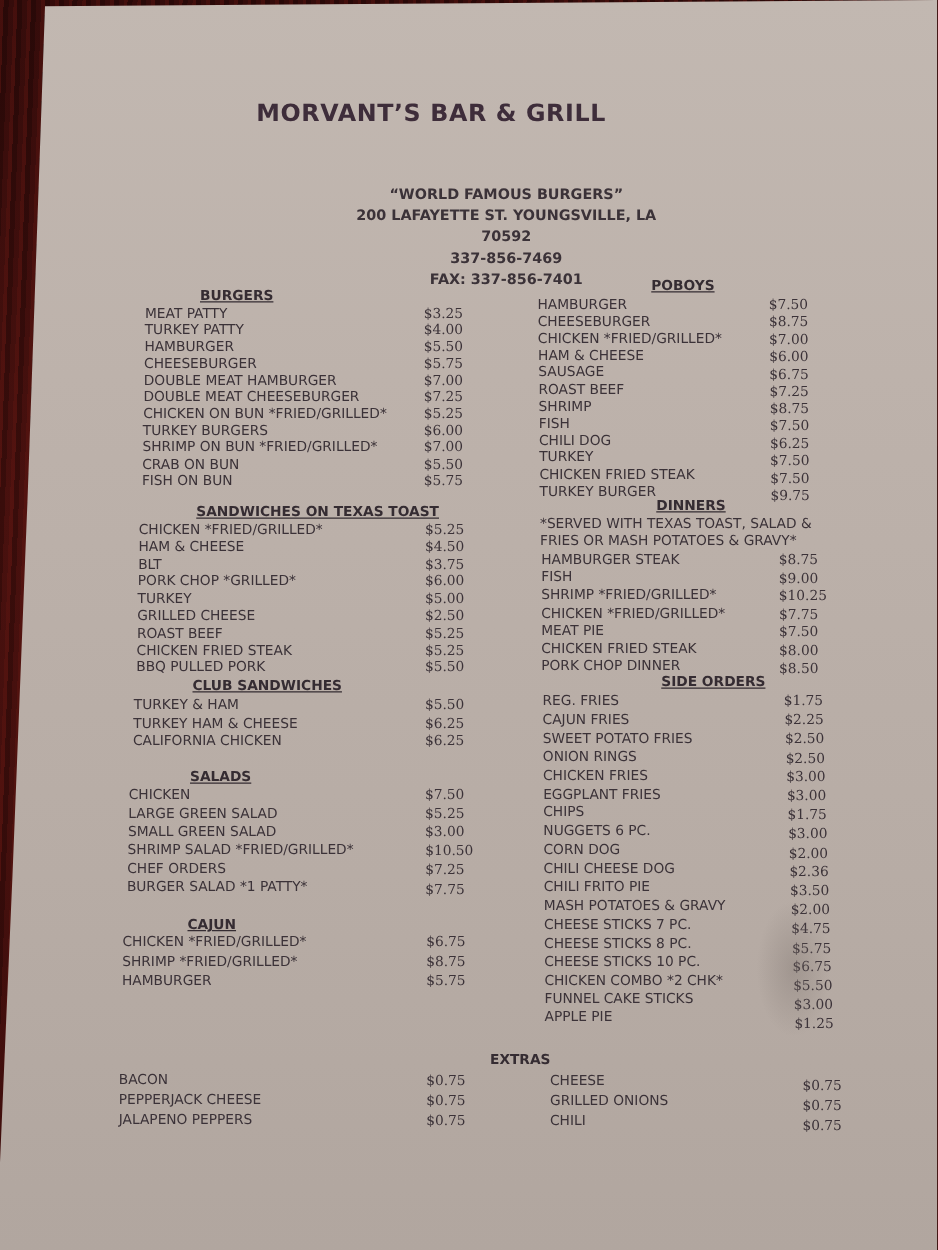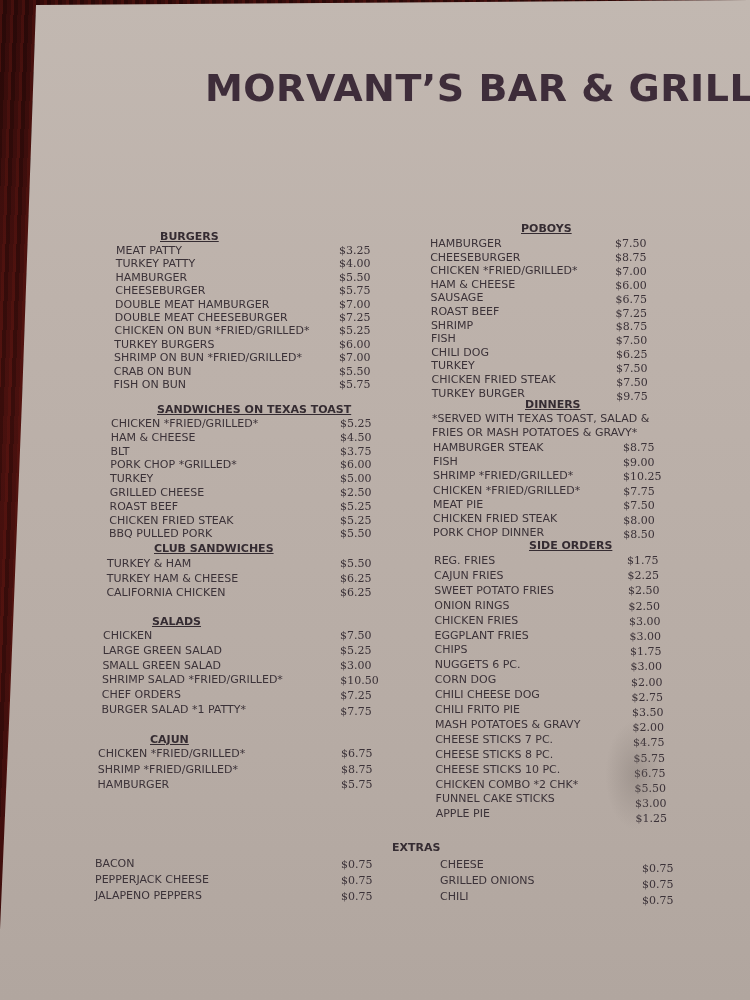--- a/index.html
+++ b/index.html
@@ -18,22 +18,22 @@
     position: absolute; left: 0; top: 0; width: 750px; height: 1000px;
     background: linear-gradient(180deg, #c2b8b1 0%, #bdb2ab 30%, #b7aca5 70%, #b1a69f 100%);
     clip-path: polygon(36px 5px, 750px 0px, 750px 1000px, 0px 1000px, 0px 930px, 10px 700px, 22px 400px);
   }
   .paper::after {
     content: ""; position: absolute; left: 605px; top: 720px; width: 60px; height: 110px;
     border-radius: 50%;
     background: radial-gradient(ellipse at center, rgba(120,110,105,0.35) 0%, rgba(120,110,105,0) 70%);
   }
   .title {
-    position: absolute; left: 205px; top: 66px; width: 380px;
-    font-family: "DejaVu Sans", sans-serif; font-weight: bold; font-size: 38px;
+    position: absolute; left: 205px; top: 80px; width: 380px;
+    font-family: "DejaVu Sans", sans-serif; font-weight: bold; font-size: 19px;
     color: #3e2d3a; letter-spacing: 0.5px; white-space: nowrap;
   }
   .header-lines {
     position: absolute; left: 270px; top: 147px; width: 270px; text-align: center;
     font-size: 11.5px; font-weight: bold; line-height: 17px; color: #3b3238;
   }
   .section-head {
     position: absolute; font-size: 11px; font-weight: bold; text-decoration: underline;
     color: #352c32; white-space: nowrap;
   }
@@ -52,20 +52,26 @@
     position: absolute; left: 392px; top: 841px; font-size: 11px; font-weight: bold; color: #352c32;
   }
 </style>
 </head>
 <body>
 
 <div class="wood"></div>
 <div class="paper">
 
   <div class="title">MORVANT’S BAR &amp; GRILL</div>
+  <div class="header-lines">
+    <div>“WORLD FAMOUS BURGERS”</div>
+    <div>200 LAFAYETTE ST. YOUNGSVILLE, LA 70592</div>
+    <div>337-856-7469</div>
+    <div>FAX: 337-856-7401</div>
+  </div>
 
   <div id="col-left"></div>
 
   <div id="col-right"></div>
 
   <div class="extras-head">EXTRAS</div>
   <div id="extras"></div>
 <div class="section-head" style="left: 160px; top: 230px;">BURGERS</div>
     <div class="item" style="left: 116px; top: 244px;">MEAT PATTY</div>
     <div class="price" style="left: 339px; top: 244px;">$3.25</div>
@@ -190,21 +196,21 @@
     <div class="price" style="left: 629px; top: 614.8px;">$3.00</div>
     <div class="item" style="left: 434.5px; top: 628.5px;">EGGPLANT FRIES</div>
     <div class="price" style="left: 629.5px; top: 630px;">$3.00</div>
     <div class="item" style="left: 434.6px; top: 643.4px;">CHIPS</div>
     <div class="price" style="left: 630px; top: 645.2px;">$1.75</div>
     <div class="item" style="left: 434.7px; top: 658.3px;">NUGGETS 6 PC.</div>
     <div class="price" style="left: 630.5px; top: 660.4px;">$3.00</div>
     <div class="item" style="left: 434.8px; top: 673.2px;">CORN DOG</div>
     <div class="price" style="left: 631px; top: 675.6px;">$2.00</div>
     <div class="item" style="left: 434.9px; top: 688.1px;">CHILI CHEESE DOG</div>
-    <div class="price" style="left: 631.5px; top: 690.8px;">$2.75</div>
+    <div class="price" style="left: 631.5px; top: 690.8px;">$2.36</div>
     <div class="item" style="left: 435px; top: 703px;">CHILI FRITO PIE</div>
     <div class="price" style="left: 632px; top: 706px;">$3.50</div>
     <div class="item" style="left: 435.1px; top: 717.9px;">MASH POTATOES &amp; GRAVY</div>
     <div class="price" style="left: 632.5px; top: 721.2px;">$2.00</div>
     <div class="item" style="left: 435.2px; top: 732.8px;">CHEESE STICKS 7 PC.</div>
     <div class="price" style="left: 633px; top: 736.4px;">$4.75</div>
     <div class="item" style="left: 435.3px; top: 747.7px;">CHEESE STICKS 8 PC.</div>
     <div class="price" style="left: 633.5px; top: 751.6px;">$5.75</div>
     <div class="item" style="left: 435.4px; top: 762.6px;">CHEESE STICKS 10 PC.</div>
     <div class="price" style="left: 634px; top: 766.8px;">$6.75</div>

